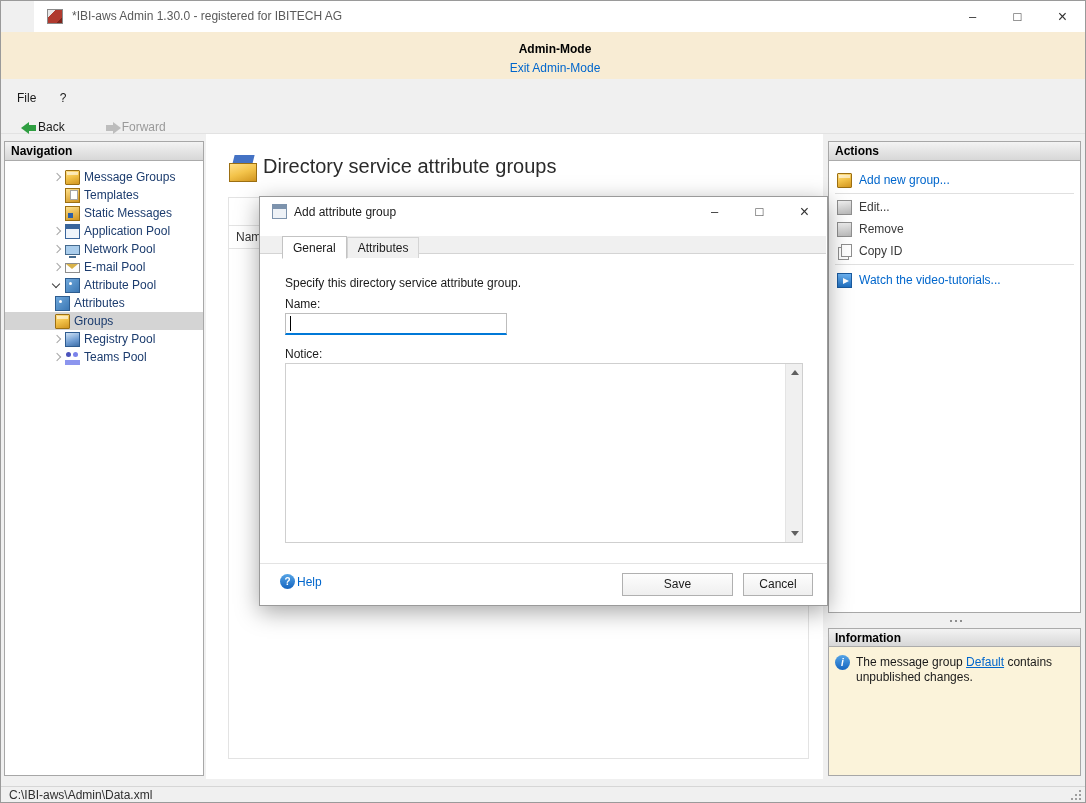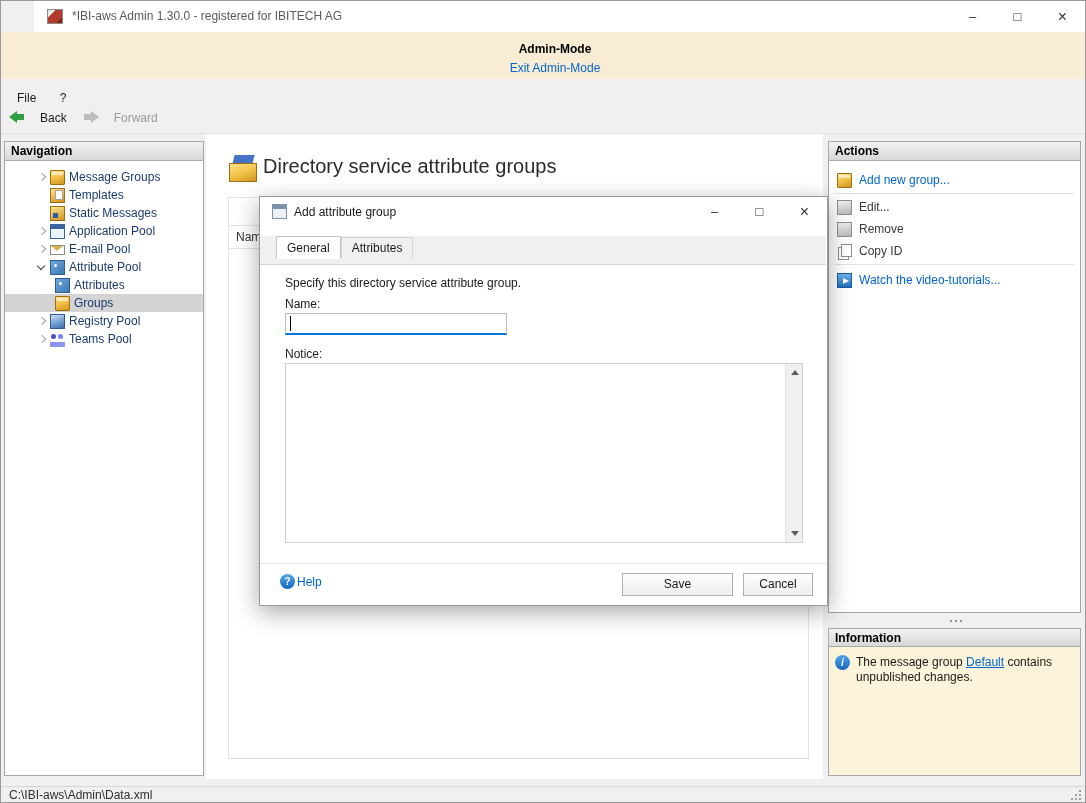--- a/index.html
+++ b/index.html
@@ -18,37 +18,37 @@
 
   
   .banner{position:absolute;left:0;top:31px;right:0;height:47px;background:#f8ecd4;text-align:center;padding-left:24px;}
   .banner-title{margin-top:10px;font-weight:bold;color:#000;}
   .banner-link{margin-top:5px;color:#0066cc;cursor:pointer;}
 
   
   .menubar{position:absolute;left:0;top:84px;right:0;height:26px;background:#f0f0f0;}
   .menu-item{display:inline-block;padding:0 10px;line-height:26px;color:#1a1a1a;}
   .toolbar{position:absolute;left:0;top:110px;right:0;height:23px;background:#f0f0f0;border-bottom:1px solid #e2e2e2;display:flex;align-items:center;}
-  .tool-btn{display:flex;align-items:flex-start;gap:15px;padding:0 8px;height:23px;}
+  .tool-btn{display:flex;align-items:flex-end;gap:1px;padding:0 20px;height:23px;}
   .tool-btn .lbl{color:#1a1a1a;}
   .tool-btn.disabled .lbl{color:#9a9a9a;}
   .arrow{position:relative;width:16px;height:12px;}
   .arrow.left::before{content:"";position:absolute;left:0;top:0;border-top:6px solid transparent;border-bottom:6px solid transparent;border-right:8px solid #2f9e41;}
   .arrow.left::after{content:"";position:absolute;left:8px;top:3px;width:7px;height:6px;background:#2f9e41;}
   .arrow.right::before{content:"";position:absolute;right:0;top:0;border-top:6px solid transparent;border-bottom:6px solid transparent;border-left:8px solid #bdbdbd;}
   .arrow.right::after{content:"";position:absolute;left:1px;top:3px;width:7px;height:6px;background:#bdbdbd;}
 
   
   .panel-header{height:19px;line-height:19px;padding-left:6px;font-weight:bold;color:#000;
     background:linear-gradient(#f3f3f3,#d7d7d7);border-bottom:1px solid #ababab;}
   .nav-panel{position:absolute;left:3px;top:140px;width:200px;height:635px;background:#fff;border:1px solid #a7a7a7;}
   .tree{padding-top:7px;}
   .tree-row{display:flex;align-items:center;height:18px;color:#1c3c6e;}
   .tree-row.selected{background:#d4d4d4;}
-  .tree-indent0{padding-left:29px;}
+  .tree-indent0{padding-left:29px;margin-left:15px;}
   .tree-indent1{padding-left:34px;}
   .chev{width:16px;height:16px;position:relative;flex:0 0 16px;}
   .chev.collapsed::after{content:"";position:absolute;left:5px;top:5px;width:5px;height:5px;border-right:1.5px solid #a6a6a6;border-top:1.5px solid #a6a6a6;transform:rotate(45deg);}
   .chev.expanded::after{content:"";position:absolute;left:4px;top:4px;width:5px;height:5px;border-right:1.5px solid #3c3c3c;border-top:1.5px solid #3c3c3c;transform:rotate(135deg);}
   .tree-label{margin-left:4px;white-space:nowrap;}
 
   
   .ic{position:relative;width:15px;height:15px;flex:0 0 15px;display:inline-block;}
   .ic-gold{background:linear-gradient(160deg,#ffe08a 0%,#f3c34a 45%,#d1951f 100%);border:1px solid #9c6f12;border-radius:1px;}
   .ic-gold::after{content:"";position:absolute;left:1px;right:1px;top:1px;height:3px;background:rgba(255,255,255,.55);}
@@ -102,21 +102,21 @@
   .info-text{width:200px;line-height:15px;color:#1a1a1a;}
   .info-link{color:#0066cc;text-decoration:underline;}
 
   
   .dialog{position:absolute;left:258px;top:195px;width:569px;height:410px;background:#fff;border:1px solid #9a9a9a;z-index:50;box-shadow:0 6px 22px rgba(0,0,0,.35);}
   .dlg-titlebar{position:absolute;left:0;top:0;right:0;height:30px;background:#fff;}
   .dlg-title{position:absolute;left:34px;top:0;line-height:30px;color:#1a1a1a;}
   .dlg-titlebar .ic-dlg{position:absolute;left:12px;top:7px;width:15px;height:15px;}
   .dlg-controls{position:absolute;right:0;top:0;display:flex;}
   .dlg-controls .win-btn{height:30px;line-height:30px;}
-  .tabstrip{position:absolute;left:0;right:1px;top:39px;height:29px;background:#f0f0f0;border-bottom:1px solid #d4d4d4;padding-left:16px;}
+  .tabstrip{position:absolute;left:0;right:1px;top:39px;height:18px;background:#f0f0f0;border-bottom:1px solid #d4d4d4;padding-left:22px;}
   .tab{float:left;margin-top:1px;height:21px;line-height:21px;padding:0 10px;color:#1a1a1a;background:#f0f0f0;border:1px solid #d4d4d4;border-bottom:none;}
   .tab.active{background:#fff;border:1px solid #c3c3c3;border-bottom:1px solid #fff;height:23px;margin-top:0;line-height:22px;}
   .dlg-desc{position:absolute;left:25px;top:79px;color:#1a1a1a;}
   .dlg-label-name{position:absolute;left:25px;top:100px;}
   .name-input{position:absolute;left:25px;top:116px;width:222px;height:22px;border:1px solid #bdbdbd;border-bottom:2px solid #0078d7;padding:2px 4px;font-family:inherit;font-size:12px;outline:none;background:#fff;}
   .caret{position:absolute;left:30px;top:119px;width:1px;height:15px;background:#000;animation:blink 1s steps(1) infinite;}
   @keyframes blink{50%{opacity:0;}}
   .dlg-label-notice{position:absolute;left:25px;top:150px;}
   .notice-wrap{position:absolute;left:25px;top:166px;width:518px;height:180px;border:1px solid #cfcfcf;background:#fff;}
   .notice-area{position:absolute;left:0;top:0;width:calc(100% - 17px);height:100%;border:none;outline:none;resize:none;font-family:inherit;font-size:12px;padding:4px;}
@@ -203,20 +203,25 @@
         <span class="ic ic-goldblue"></span>
         <span class="tree-label">Static Messages</span>
       </div>
       <div class="tree-row tree-indent0">
         <span class="chev collapsed"></span>
         <span class="ic ic-window"></span>
         <span class="tree-label">Application Pool</span>
       </div>
       <div class="tree-row tree-indent0">
         <span class="chev collapsed"></span>
+        <span class="ic ic-monitor"></span>
+        <span class="tree-label">Network Pool</span>
+      </div>
+      <div class="tree-row tree-indent0">
+        <span class="chev collapsed"></span>
         <span class="ic ic-mail"></span>
         <span class="tree-label">E-mail Pool</span>
       </div>
       <div class="tree-row tree-indent0">
         <span class="chev expanded"></span>
         <span class="ic ic-tag"></span>
         <span class="tree-label">Attribute Pool</span>
       </div>
       <div class="tree-row tree-indent1">
         <span class="chev"></span>

